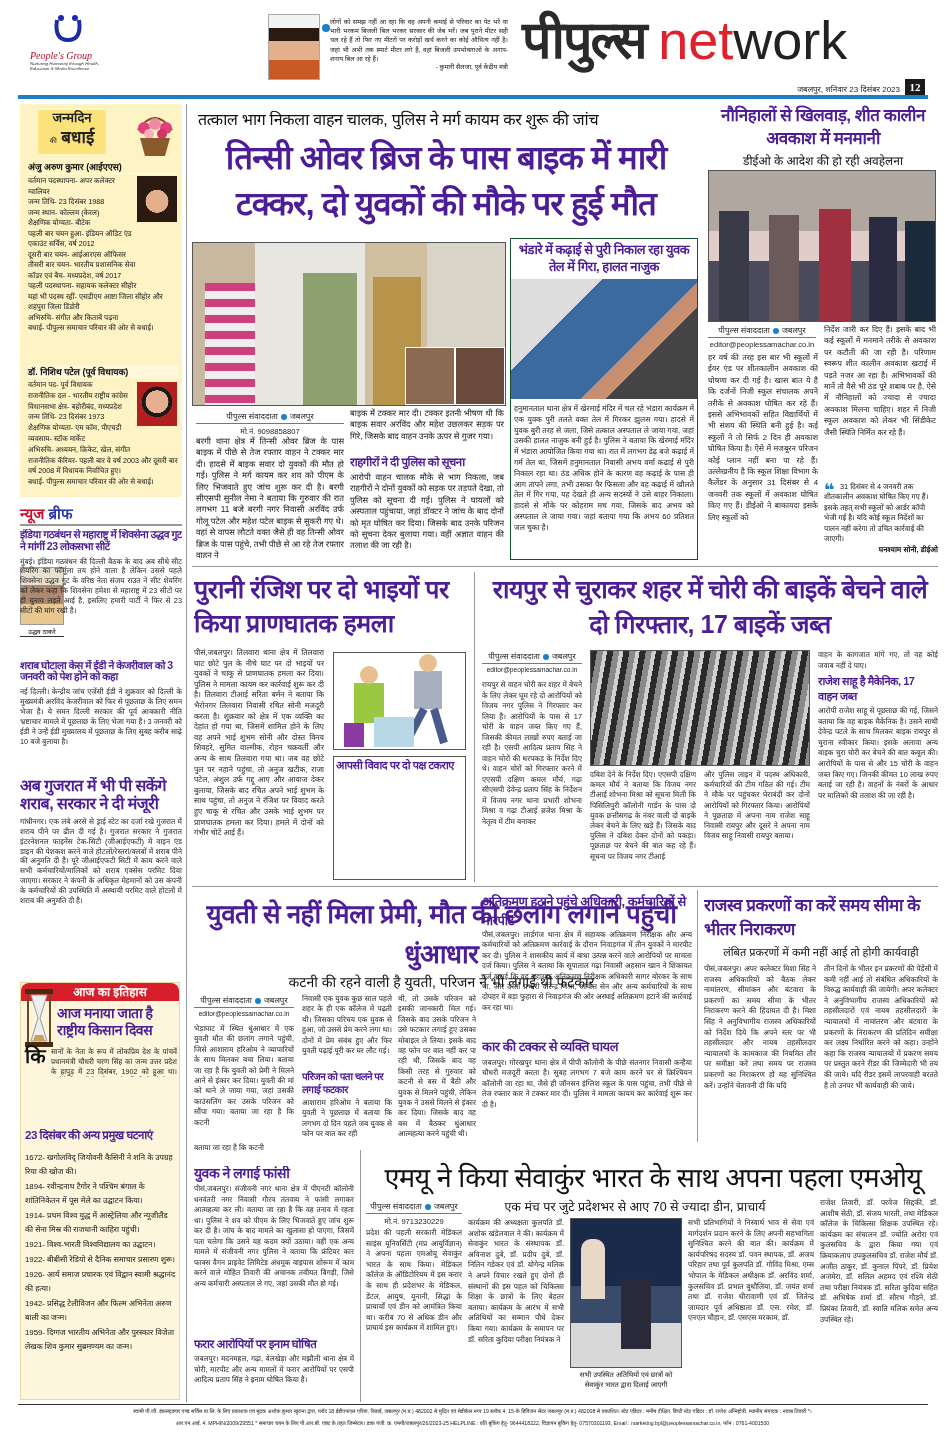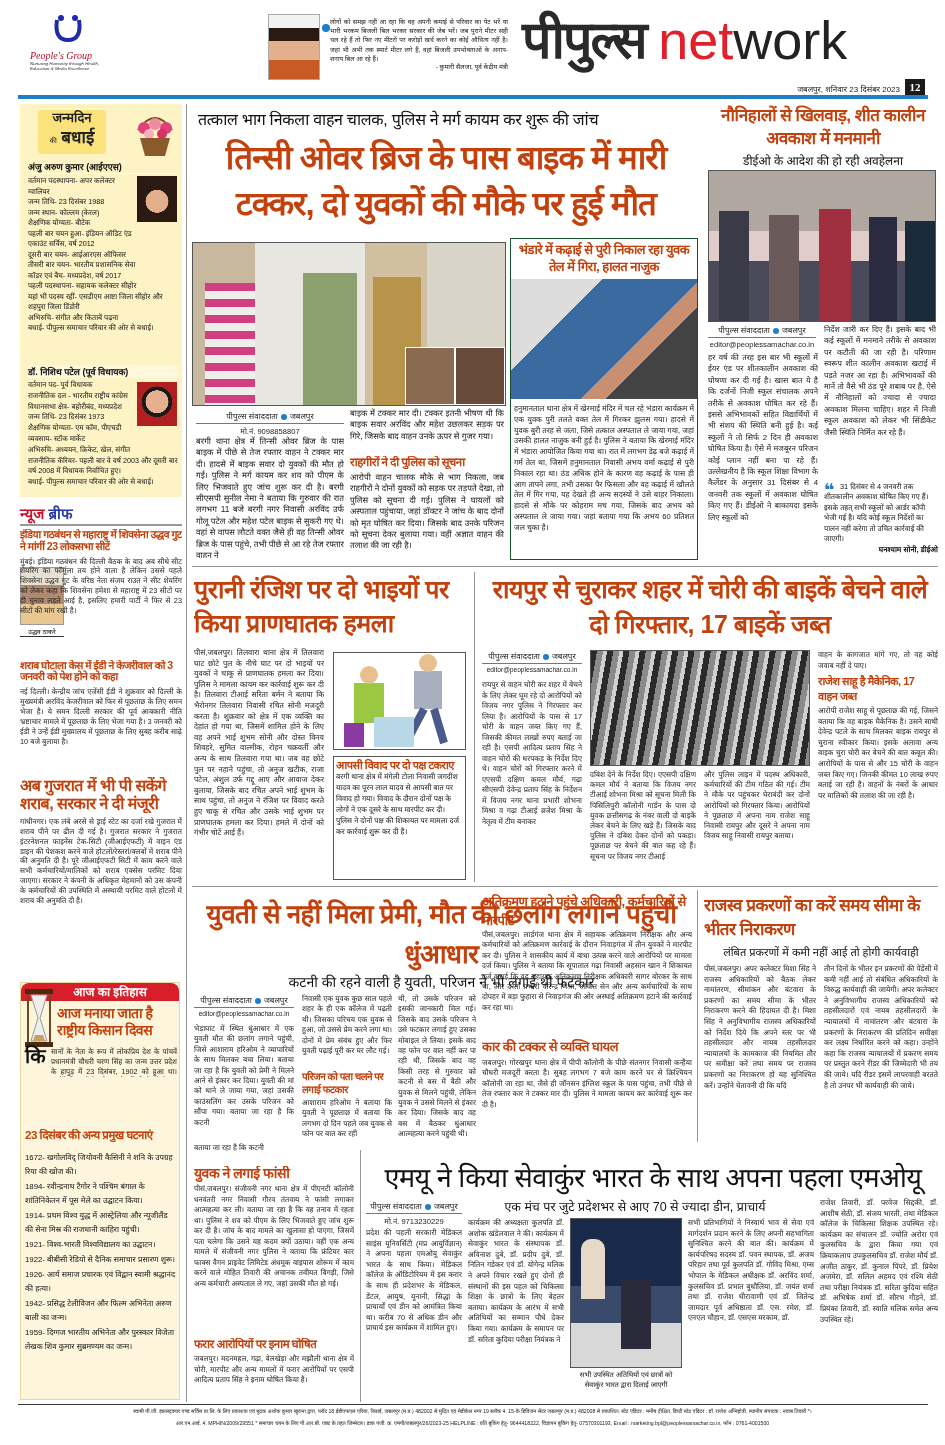--- a/index.html
+++ b/index.html
@@ -1,20 +1,20 @@
 <!DOCTYPE html>
 <html><head>
 <meta charset="utf-8">
 <style>
   *{box-sizing:border-box;margin:0;padding:0}
   html,body{width:945px;height:1445px;background:#fff;overflow:hidden}
   body{font-family:"Liberation Sans","DejaVu Sans",sans-serif;color:#111;position:relative}
   .abs{position:absolute}
   .txt{font-size:8.3px;line-height:11.4px;color:#1a1a1a;text-align:justify;overflow:hidden}
-  .hl{font-family:"Liberation Sans","DejaVu Sans",sans-serif;font-weight:700;color:#c2410c;line-height:1.12;letter-spacing:-0.5px;overflow:hidden}
+  .hl{font-family:"Liberation Sans","DejaVu Sans",sans-serif;font-weight:700;color:#4c1d95;line-height:1.12;letter-spacing:-0.5px;overflow:hidden}
   .byline{font-size:8px;color:#222;border-bottom:1px solid #777;text-align:center;padding-bottom:2px;margin-bottom:2px;white-space:nowrap}
   .byline .dot{display:inline-block;width:6px;height:6px;border-radius:50%;background:#1e7fc8;margin:0 3px;vertical-align:middle}
   .sub{font-size:7.6px;color:#222;text-align:center;white-space:nowrap}
   .photo{overflow:hidden;border:1px solid #555;position:absolute}
   .rule{position:absolute;background:#999}
 </style>
 </head>
 <body>
 
 <div class="abs" style="left:0;top:0;width:945px;height:100px">
@@ -199,21 +199,20 @@
       <circle cx="35" cy="22" r="9" fill="#e8c090"></circle>
     <rect x="80" y="18" width="28" height="38" fill="#a8b0c0"></rect>
       <circle cx="94" cy="10" r="9" fill="#e8c090"></circle>
     <path d="M90 56 L72 90 M100 56 L110 90" stroke="#4a5a8a" stroke-width="8"></path>
     <rect x="40" y="64" width="40" height="30" fill="#b8d8e8"></rect>
       <rect x="10" y="70" width="20" height="24" fill="#8a3aa0"></rect>
   </svg>
 </div>
 <div class="abs" style="left:333px;top:756px;width:133px;height:124px;border:1px solid #555;padding:2px">
   <div class="hl" style="font-size:11px;font-weight:700">आपसी विवाद पर दो पक्ष टकराए</div>
-  <div style="font-size:7.4px;line-height:11px;color:#111">बरगी थाना क्षेत्र में मंगेली टोला निवासी जगदीश यादव का पूरन लाल यादव से आपसी बात पर विवाद हो गया। विवाद के दौरान दोनों पक्ष के लोगों ने एक दूसरे के साथ मारपीट कर दी। पुलिस ने दोनों पक्ष की शिकायत पर मामला दर्ज कर कार्रवाई शुरू कर दी है।</div>
 </div>
 
 <div class="rule" style="left:474px;top:572px;width:1px;height:310px"></div>
 
 <div class="hl" style="position:absolute;left:482px;top:572px;width:456px;font-size:25px;line-height:35px;text-align:center">रायपुर से चुराकर शहर में चोरी की बाइकें बेचने वाले दो गिरफ्तार, 17 बाइकें जब्त</div>
 <div class="abs" style="left:482px;top:650px;width:100px">
   <div class="byline"><span>पीपुल्स संवाददाता</span><span class="dot"></span><span>जबलपुर</span></div>
   <div class="sub" style="font-size:6.6px">editor@peoplessamachar.co.in</div>
 </div>
 <div class="txt" style="position:absolute;left:482px;top:680px;width:100px;height:200px;font-size:7.4px;line-height:10.5px">रायपुर से वाहन चोरी कर शहर में बेचने के लिए लेकर घूम रहे दो आरोपियों को विजय नगर पुलिस ने गिरफ्तार कर लिया है। आरोपियों के पास से 17 चोरी के वाहन जब्त किए गए हैं, जिसकी कीमत लाखों रुपए बताई जा रही है। एसपी आदित्य प्रताप सिंह ने वाहन चोरों की धरपकड़ के निर्देश दिए थे। वाहन चोरों को गिरफ्तार करने में एएसपी दक्षिण कमल मौर्य, गढ़ा सीएसपी देवेन्द्र प्रताप सिंह के निर्देशन में विजय नगर थाना प्रभारी शोभना मिश्रा व गढ़ा टीआई ब्रजेश मिश्रा के नेतृत्व में टीम बनाकर</div>

